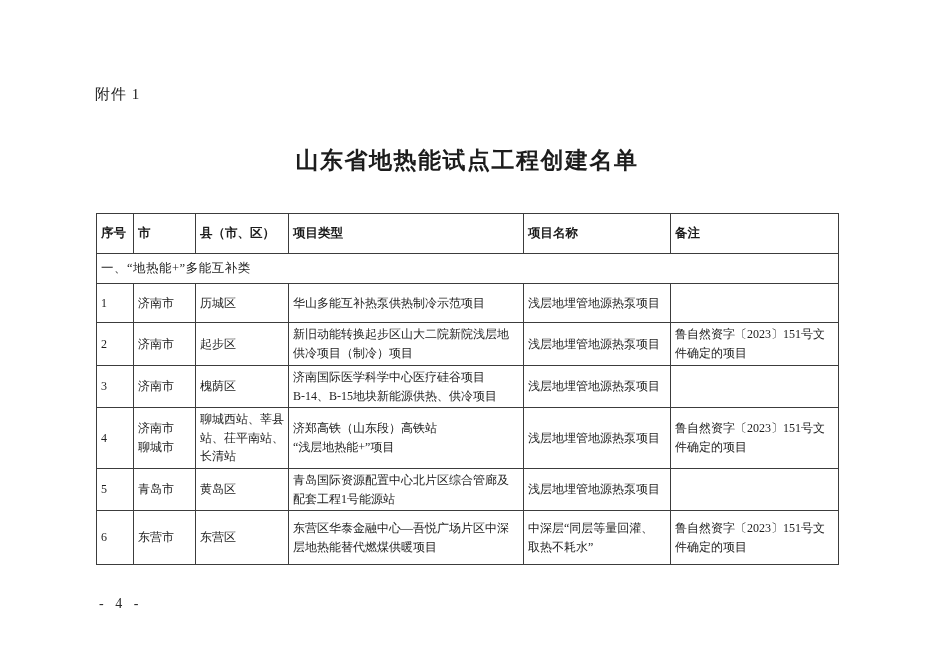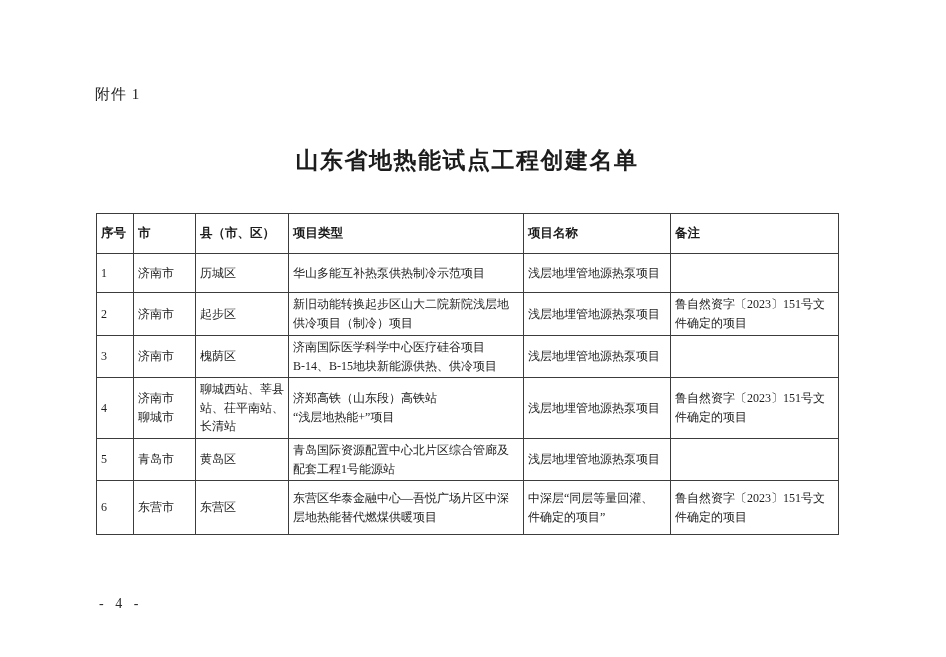--- a/index.html
+++ b/index.html
@@ -98,20 +98,23 @@
     </colgroup>
     <tbody>
       <tr class="hdr">
         <th>序号</th>
         <th>市</th>
         <th>县（市、区）</th>
         <th>项目类型</th>
         <th>项目名称</th>
         <th>备注</th>
       </tr>
+      <tr class="section">
+        <td class="section-cell" colspan="6">一、“地热能+”多能互补类</td>
+      </tr>
 
       <tr class="rh-39">
         <td>1</td>
         <td>济南市</td>
         <td>历城区</td>
         <td>华山多能互补热泵供热制冷示范项目</td>
         <td>浅层地埋管地源热泵项目</td>
         <td></td>
       </tr>
 
@@ -160,21 +163,21 @@
         <td></td>
       </tr>
 
       <tr class="rh-54">
         <td>6</td>
         <td>东营市</td>
         <td>东营区</td>
         <td>东营区华泰金融中心—吾悦广场片区中深
 层地热能替代燃煤供暖项目</td>
         <td>中深层“同层等量回灌、
-件确定的项目”</td>
+取热不耗水”</td>
         <td>鲁自然资字〔2023〕151号文
 件确定的项目</td>
       </tr>
     </tbody>
   </table>
 
   <div class="page-number">- 4 -</div>
 
 </div>
 

